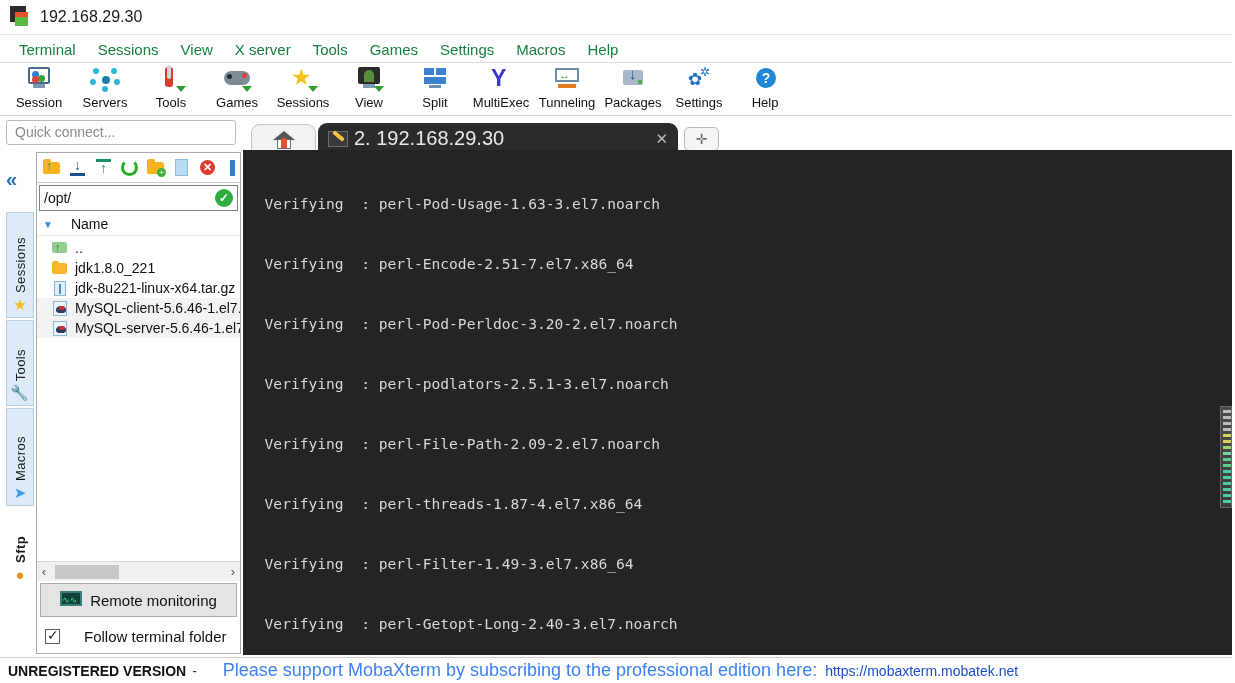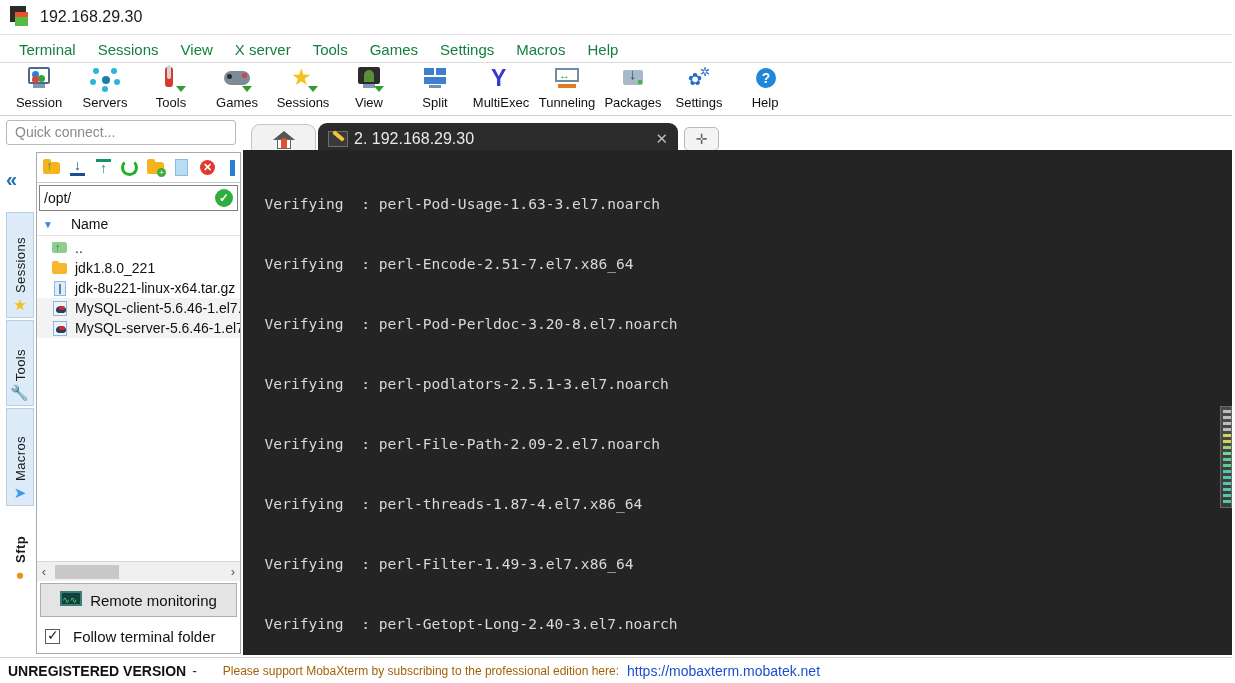--- a/index.html
+++ b/index.html
@@ -181,21 +181,21 @@
 
   .rmon {
     height: 34px; margin: 2px 3px; border: 1px solid #adadad; background: #e4e4e4;
     display: flex; align-items: center; justify-content: center; gap: 8px;
   }
   .rmon-ico { width: 22px; height: 18px; position: relative; }
   .rmon-ico .scr { position:absolute; left:0; top:0; width:22px; height:15px; background:#12403c; border:2px solid #3a7d76; }
   .rmon-ico .wv { position:absolute; left:2px; top:6px; color:#4fe07a; font-size:9px; line-height:7px; }
   .rmon-lbl { font-size: 15px; color: #111; }
 
-  .followrow { height: 34px; display:flex; align-items:center; gap:13px; padding-left: 8px; }
+  .followrow { height: 34px; display:flex; align-items:center; gap:24px; padding-left: 8px; }
   .chk { width: 15px; height: 15px; border: 1px solid #5b5b5b; background:#fff; position:relative; }
   .chk:after { content:"✓"; position:absolute; left:1px; top:-3px; font-size:14px; color:#222; }
   .follow-lbl { font-size: 15px; color: #111; }
 
   
   .tabbar {
     position: absolute; left: 243px; top: 118px; width: 992px; height: 36px;
     background: #ffffff; display:flex; align-items:flex-end;
   }
   .home-tab {
@@ -210,21 +210,21 @@
   .house .body { position:absolute; left:4px; top:8px; width:14px; height:10px; border:1px solid #666; background:#fff; }
   .house .door { position:absolute; left:8px; top:7px; width:6px; height:10px; background:#e0512f; border-radius:3px 3px 0 0;}
 
   .term-tab {
     height: 31px; background: #2b2b2b; border-radius: 9px 9px 0 0;
     display: flex; align-items: center; padding: 0 0 0 10px; margin-left: 2px;
     min-width: 360px; color:#e9e9e9;
   }
   .term-tab .ticon { width:20px;height:16px; background:#3a3a3a; border:1px solid #6e6e6e; position:relative; margin-right:6px;}
   .term-tab .ticon .wr { position:absolute; left:3px; top:2px; width:13px;height:4px;background:#f3c33c; transform:rotate(40deg); border-radius:1px;}
-  .term-tab .tlabel { font-size: 16px; }
+  .term-tab .tlabel { font-size: 20px; }
   .term-tab .tclose { margin-left: auto; margin-right: 10px; color:#bdbdbd; font-size:15px; }
 
   .newtab {
     width: 35px; height: 24px; margin-left: 6px; margin-bottom: 3px;
     border: 1px solid #b9b9b9; border-radius: 5px; background:#f4f4f4;
     display:flex; align-items:center; justify-content:center; color:#6a6a6a; font-size:14px;
   }
 
   .terminal {
     position: absolute; left: 243px; top: 150px; width: 992px; height: 505px;
@@ -255,21 +255,21 @@
   }
 
   
   .statusbar {
     position: absolute; left: 0; top: 657px; width: 1235px; height: 26px;
     background: #ffffff; display:flex; align-items:center; padding-left:8px;
     border-top: 1px solid #d0d0d0;
   }
   .st-strong { font-size: 14px; font-weight: bold; color:#111; }
   .st-sep { font-size: 14px; color:#333; margin: 0 6px; }
-  .st-text { font-size: 12px; color:#a16207;padding-left:20px; }
+  .st-text { font-size: 18px; color:#3b82f6;padding-left:20px; }
   .st-link { font-size: 14px; color:#1a4fd0; margin-left: 8px; text-decoration: none; }
 
   .right-edge {
     position:absolute; right:0; top:0; width:3px; height:683px; background:#ffffff;
   }
 </style>
 </head>
 <body>
 
 <div id="app">
@@ -558,21 +558,21 @@
         </div>
       <div class="tlabel">2. 192.168.29.30</div>
       <div class="tclose">✕</div>
     </div>
     <div class="newtab">✛</div>
   </div>
 
   <div class="terminal">
     <div class="tline">  Verifying  : perl-Pod-Usage-1.63-3.el7.noarch</div>
     <div class="tline">  Verifying  : perl-Encode-2.51-7.el7.x86_64</div>
-    <div class="tline">  Verifying  : perl-Pod-Perldoc-3.20-8.el7.noarch</div>
+    <div class="tline">  Verifying  : perl-Pod-Perldoc-3.20-2.el7.noarch</div>
     <div class="tline">  Verifying  : perl-podlators-2.5.1-3.el7.noarch</div>
     <div class="tline">  Verifying  : perl-File-Path-2.09-2.el7.noarch</div>
     <div class="tline">  Verifying  : perl-threads-1.87-4.el7.x86_64</div>
     <div class="tline">  Verifying  : perl-Filter-1.49-3.el7.x86_64</div>
     <div class="tline">  Verifying  : perl-Getopt-Long-2.40-3.el7.noarch</div>
     
     
     
     
     

